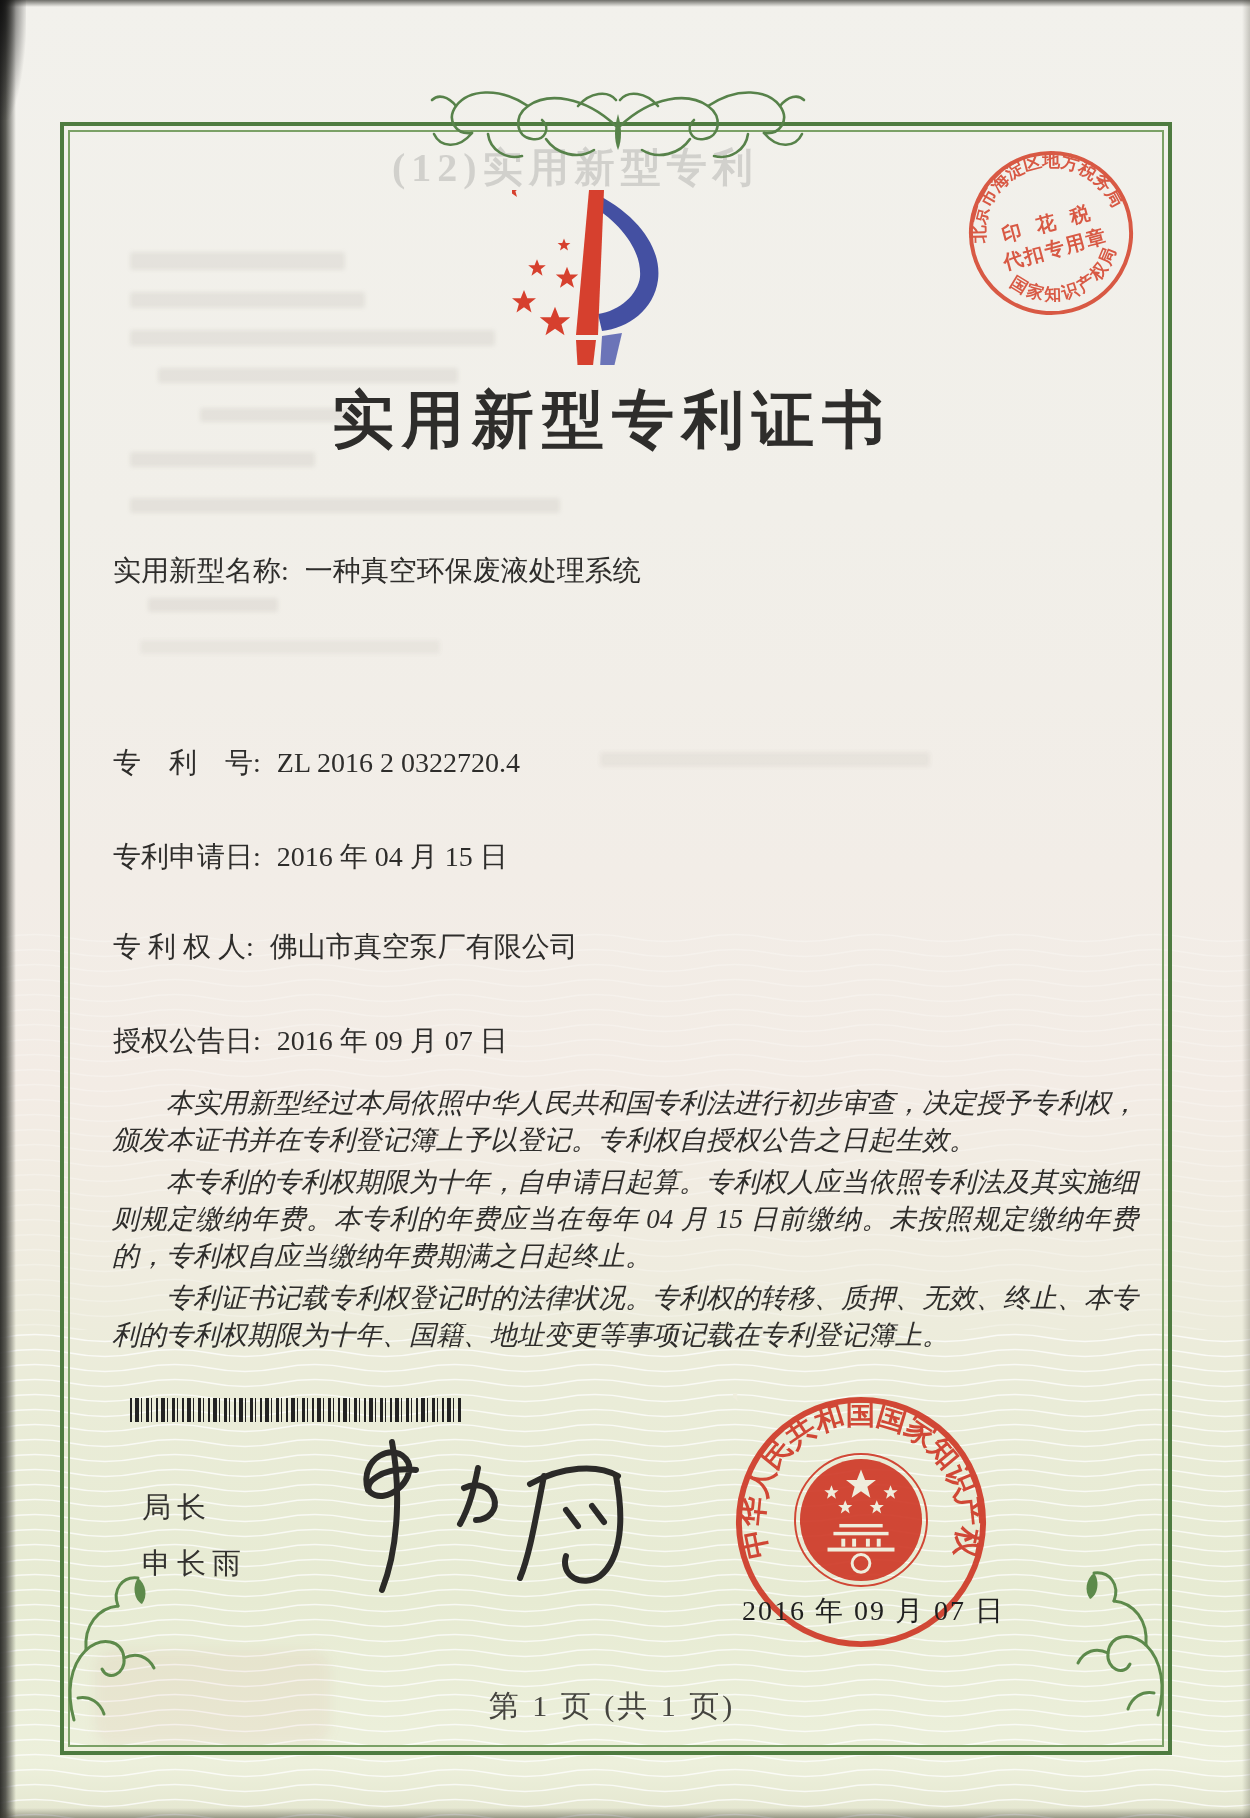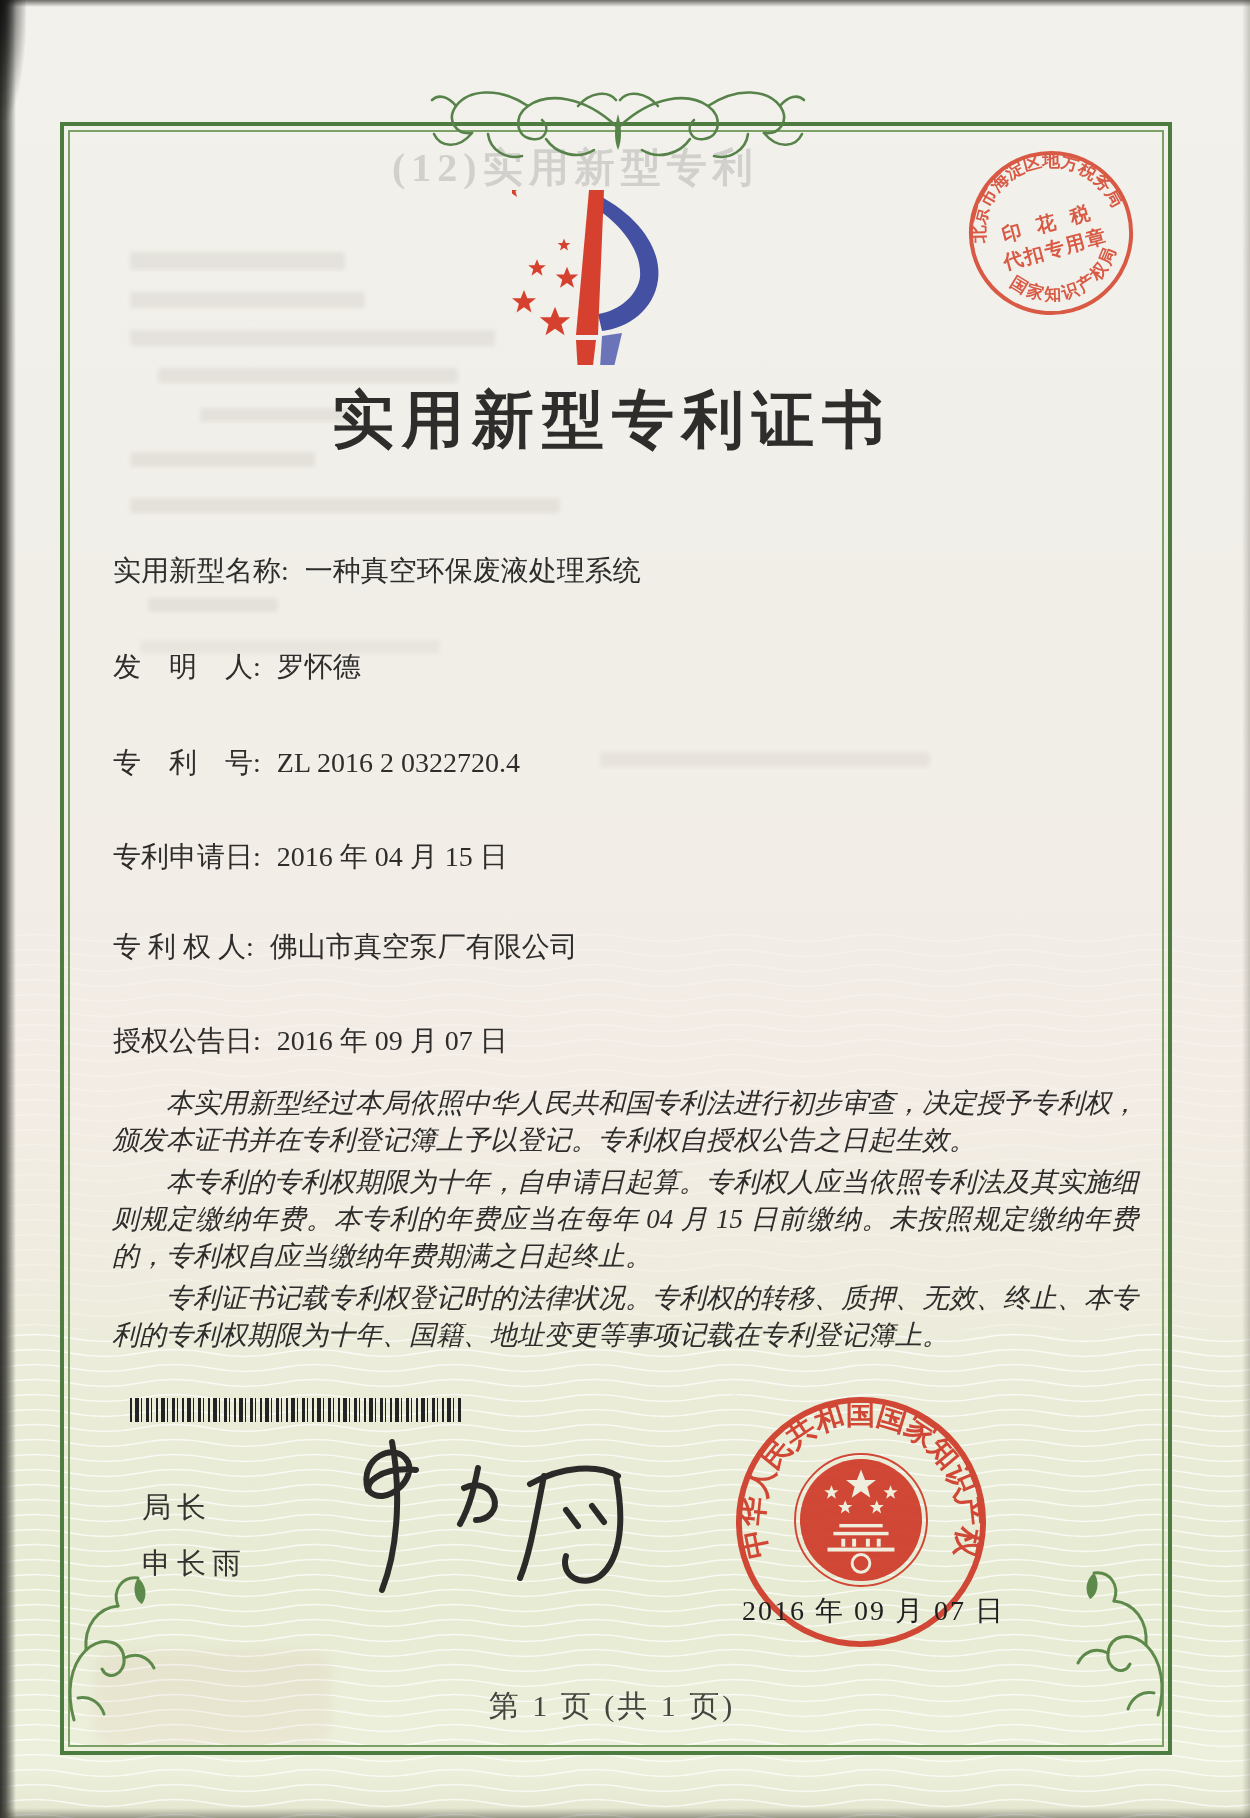--- a/index.html
+++ b/index.html
@@ -173,23 +173,20 @@
     <text font-size="19" fill="var(--stamp-red)" font-weight="600">
       <textPath href="#stampBot" startOffset="2" textLength="148" lengthAdjust="spacing">国家知识产权局</textPath>
     </text>
   </svg>
 
   <div class="title">实用新型专利证书</div>
 
   <div class="field-row row-0">
     <span class="lbl">实用新型名称:</span><span class="val">一种真空环保废液处理系统</span>
   </div>
-  <div class="field-row row-1">
-    <span class="lbl">发　明　人:</span><span class="val">罗怀德</span>
-  </div>
   <div class="field-row row-2">
     <span class="lbl">专　利　号:</span><span class="val">ZL 2016 2 0322720.4</span>
   </div>
   <div class="field-row row-3">
     <span class="lbl">专利申请日:</span><span class="val">2016 年 04 月 15 日</span>
   </div>
   <div class="field-row row-4">
     <span class="lbl">专 利 权 人:</span><span class="val">佛山市真空泵厂有限公司</span>
   </div>
   <div class="field-row row-5">

